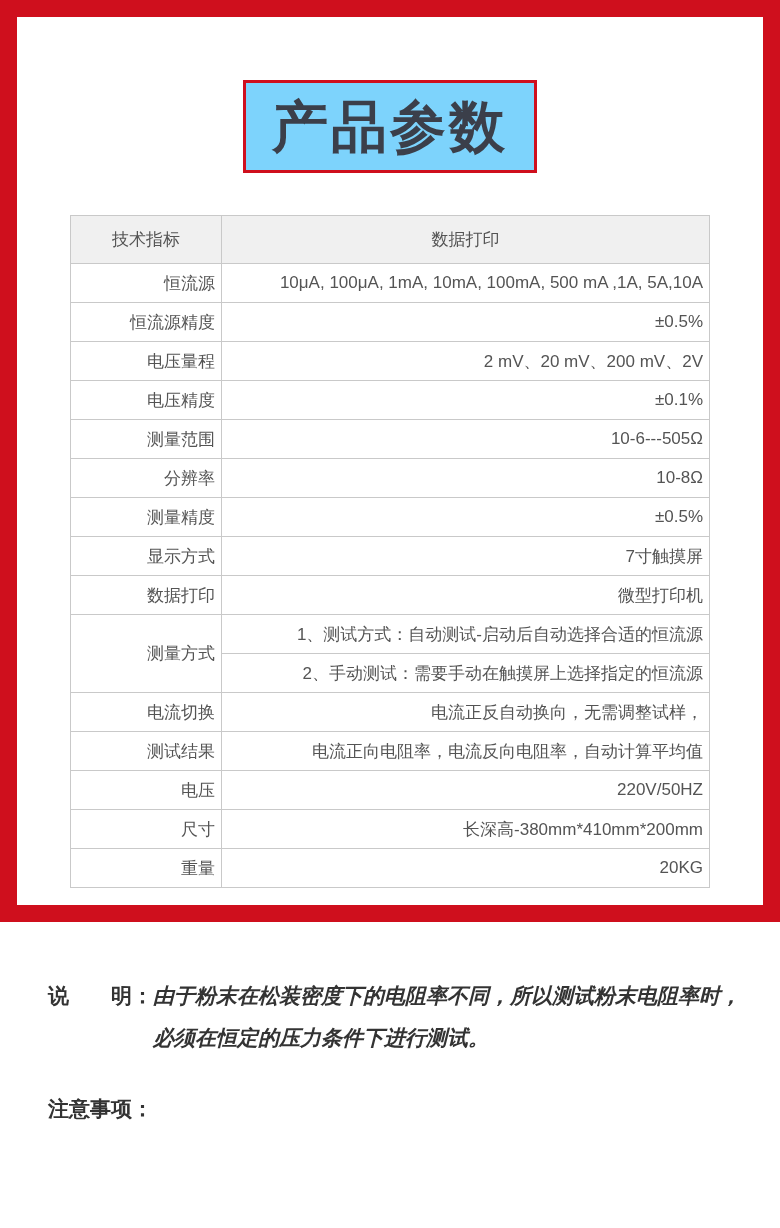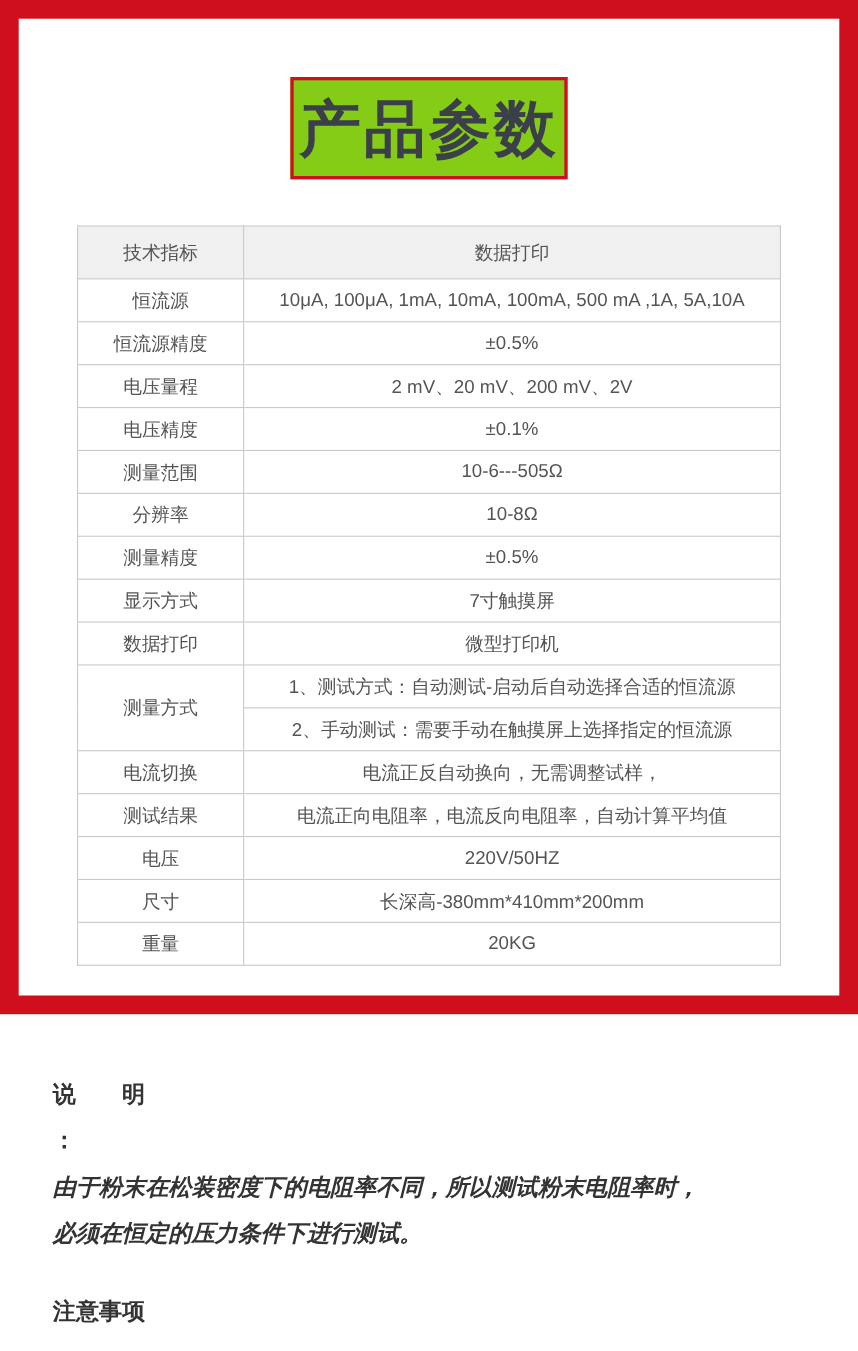--- a/index.html
+++ b/index.html
@@ -19,25 +19,25 @@
     font-family: "Liberation Sans", "DejaVu Sans", sans-serif;
     overflow: hidden;
   }
   .red-frame {
     width: 780px;
     height: 922px;
     border: 17px solid var(--red);
     padding-top: 53px;
   }
   .title-box {
-    width: 252px;
+    width: 294px;
     height: 93px;
-    margin: 0 auto;
+    margin: 10px auto;
     border: 3px solid var(--red);
-    background: #84cc16;
+    background: #7dd3fc;
     display: flex;
     align-items: center;
     justify-content: center;
   }
   .title-box .page-title {
     margin: 0;
     font-size: 56px;
     font-weight: bold;
     color: var(--title-text);
     letter-spacing: 3px;
@@ -58,33 +58,32 @@
     vertical-align: middle;
     font-size: 17px;
     font-weight: normal;
     color: var(--table-text);
     padding: 2px 6px;
   }
   table.spec-table thead th {
     height: 48px;
     background: var(--header-bg);
   }
-  table.spec-table tbody td { height: 39px; background: #ffffff; }
+  table.spec-table tbody td { height: 39px; background: #ffffff; text-align: right; }
   .notes {
     margin-top: 53px;
     padding-left: 48px;
     padding-right: 20px;
   }
   .note {
     display: flex;
     font-size: 21px;
     font-weight: bold;
     color: var(--note-text);
     line-height: 42px;
-    flex-direction: column;
   }
   .note + .note { margin-top: 29px; }
   .note-label {
     flex: none;
     width: 84px;
     text-align: justify;
     text-align-last: justify;
   }
   .note-colon { flex: none; width: 21px; }
   .note-body {

